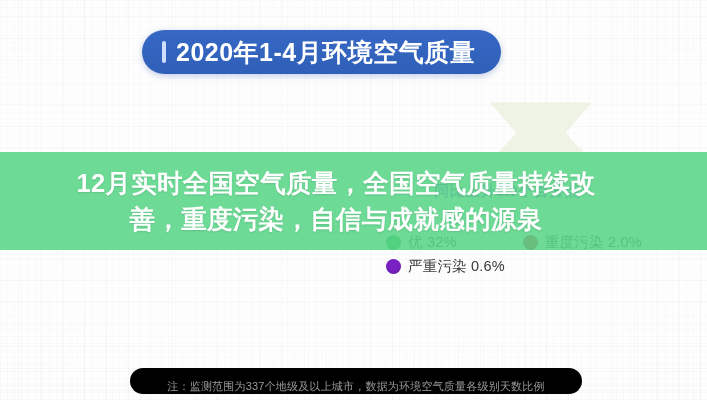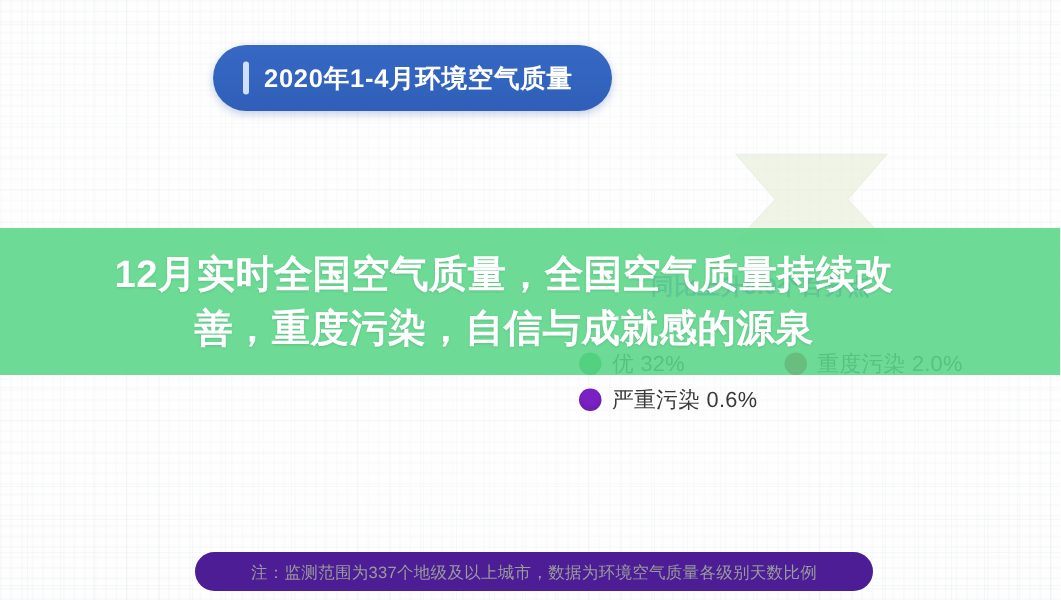--- a/index.html
+++ b/index.html
@@ -40,21 +40,21 @@
     border-radius:23px;
     background:linear-gradient(180deg,#3668c4 0%,#2f5fb8 100%);
     box-shadow:0 2px 6px rgba(40,80,160,.28);
     display:flex;align-items:center;gap:10px;
     white-space:nowrap;
   }
   .header-bar{
     width:4px;height:22px;background:#cfe0ff;border-radius:2px;flex:0 0 auto;
   }
   .header-title{
-    color:#ffffff;font-size:17px;font-weight:bold;letter-spacing:.5px;
+    color:#ffffff;font-size:25px;font-weight:bold;letter-spacing:.5px;
     line-height:1;
   }
 
   
   .chevron{
     position:absolute;left:487px;top:101px;width:108px;height:62px;
     opacity:.55;
   }
 
   
@@ -94,22 +94,22 @@
     width:15px;height:15px;border-radius:50%;flex:0 0 auto;
     box-shadow:inset 0 -2px 3px rgba(0,0,0,.13);
   }
   .legend-label{
     font-size:14.5px;font-weight:normal;color:#3a3a3a;letter-spacing:.2px;
   }
 
   
   .footnote{
     position:absolute;left:130px;top:368px;width:452px;height:26px;
-    background:#4c1d95;border-radius:13px;
-    display:flex;align-items:center;justify-content:center;
+    background:#000000;border-radius:13px;
+    display:flex;align-items:flex-end;justify-content:center;
   }
   .footnote-text{
     font-size:11px;color:#9b9b9b;letter-spacing:.2px;white-space:nowrap;
   }
 
   
   .caption-band{
     position:absolute;left:0;top:152px;width:707px;height:98px;
     background:rgba(89,214,136,.88);
     display:flex;align-items:center;justify-content:flex-start;

